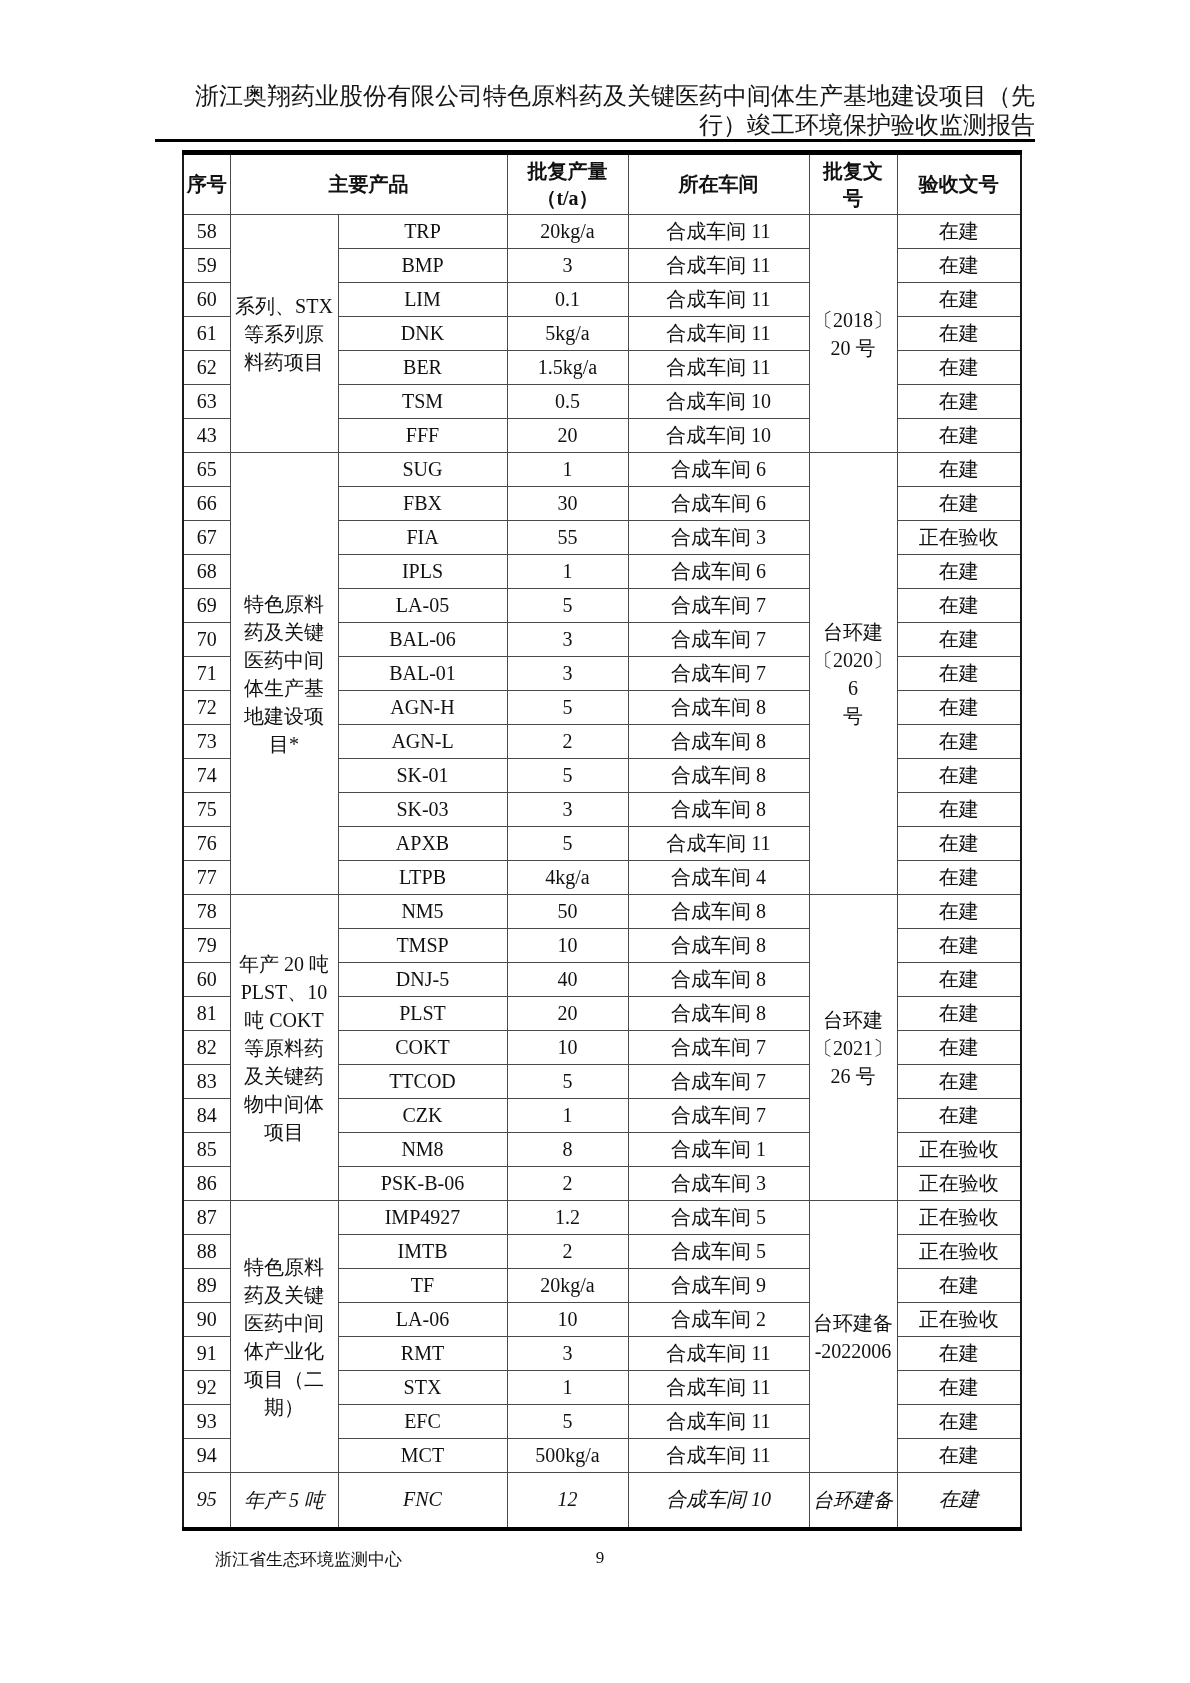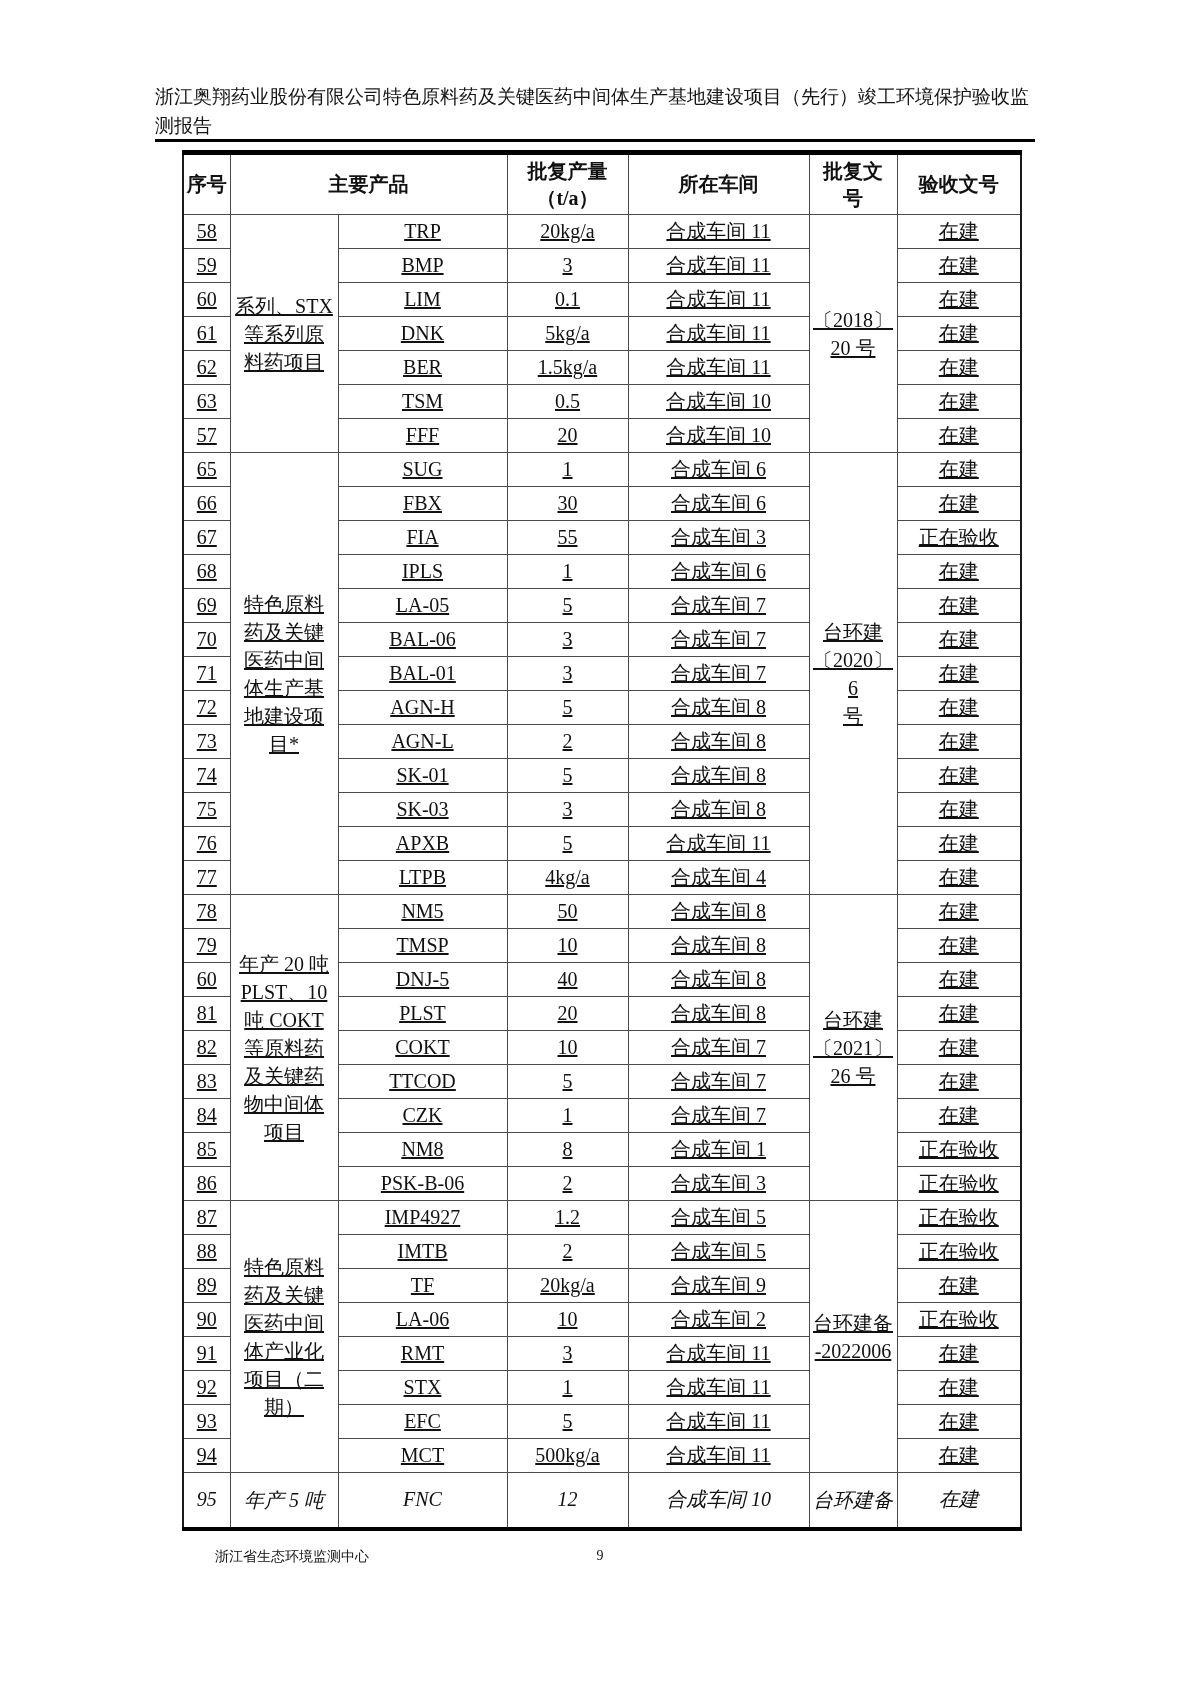--- a/index.html
+++ b/index.html
@@ -12,22 +12,22 @@
     height: 1683px;
     position: relative;
     font-family: "Liberation Serif", "DejaVu Serif", serif;
     color: #111111;
   }
   .page-title {
     position: absolute;
     top: 82px;
     left: 155px;
     width: 880px;
-    text-align: left;
-    font-size: 19px;
+    text-align: right;
+    font-size: 24px;
     line-height: 29px;
     color: #151515;
   }
   .title-divider {
     position: absolute;
     top: 139px;
     left: 155px;
     width: 880px;
     height: 3px;
     background: #000000;
@@ -52,37 +52,37 @@
     font-size: 20px;
     padding: 0 2px;
     overflow: hidden;
   }
   table.products th {
     font-weight: bold;
     white-space: pre-line;
     line-height: 27px;
   }
   tr.header-row { height: 62px; }
-  tr.data-row   { height: 34px; text-decoration: underline; }
+  tr.data-row   { height: 34px; }
   tr.tall-row   { height: 56px; font-style: italic; }
   td.wrap {
     white-space: pre-line;
     line-height: 28px;
   }
   td.vtop {
     vertical-align: top;
     padding-top: 1px;
   }
   .footer {
     position: absolute;
     top: 1548px;
     left: 0;
     width: 1190px;
     height: 26px;
-    font-size: 14px;
+    font-size: 17px;
   }
   .footer .org {
     position: absolute;
     left: 215px;
     top: 0;
   }
   .footer .pagenum {
     position: absolute;
     left: 570px;
     top: 0;
@@ -160,21 +160,21 @@
         <td>在建</td>
       </tr>
       <tr class="data-row">
         <td>63</td>
         <td>TSM</td>
         <td>0.5</td>
         <td>合成车间 10</td>
         <td>在建</td>
       </tr>
       <tr class="data-row">
-        <td>57</td>
+        <td>43</td>
         <td>FFF</td>
         <td>20</td>
         <td>合成车间 10</td>
         <td>在建</td>
       </tr>
       <tr class="data-row">
         <td>65</td>
         <td class="wrap" rowspan="13">特色原料
 药及关键
 医药中间

